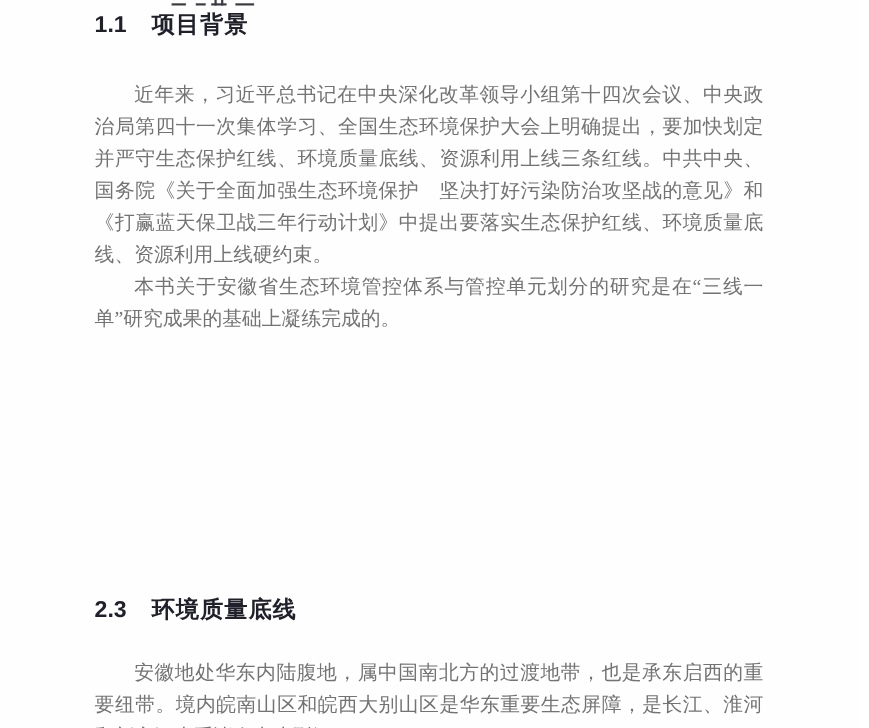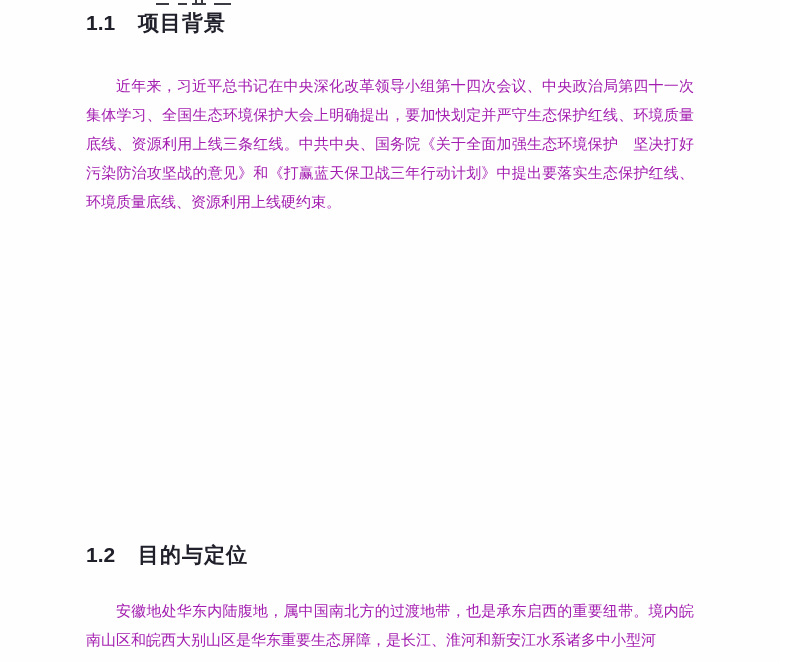--- a/index.html
+++ b/index.html
@@ -60,25 +60,25 @@
   .paras-1 {
     margin-top: 37px;
     height: 435px; 
   }
   .paras-2 {
     margin-top: 30px;
     height: 65px; 
   }
   .paras p {
     margin: 0;
-    font-size: 15px;
+    font-size: 18px;
     line-height: 29px;
     text-align: justify;
     text-indent: 2em;
-    color: #a21caf;
+    color: #737373;
   }
 </style>
 </head>
 <body>
 
 <div class="page">
 
   <div class="crop-fragments">
     <span class="frag f1"></span>
     <span class="frag f2"></span>
@@ -88,26 +88,27 @@
     <span class="frag f6"></span>
   </div>
 
   <div class="section">
     <h2 class="sec-heading heading-1">
       <span class="sec-num">1.1</span>
       <span class="sec-title">项目背景</span>
     </h2>
     <div class="paras paras-1">
       <p>近年来，习近平总书记在中央深化改革领导小组第十四次会议、中央政治局第四十一次集体学习、全国生态环境保护大会上明确提出，要加快划定并严守生态保护红线、环境质量底线、资源利用上线三条红线。中共中央、国务院《关于全面加强生态环境保护　坚决打好污染防治攻坚战的意见》和《打赢蓝天保卫战三年行动计划》中提出要落实生态保护红线、环境质量底线、资源利用上线硬约束。</p>
+      <p>本书关于安徽省生态环境管控体系与管控单元划分的研究是在“三线一单”研究成果的基础上凝练完成的。</p>
     </div>
   </div>
 
   <div class="section">
     <h2 class="sec-heading heading-2">
-      <span class="sec-num">1.2</span>
-      <span class="sec-title">目的与定位</span>
+      <span class="sec-num">2.3</span>
+      <span class="sec-title">环境质量底线</span>
     </h2>
     <div class="paras paras-2">
       <p>安徽地处华东内陆腹地，属中国南北方的过渡地带，也是承东启西的重要纽带。境内皖南山区和皖西大别山区是华东重要生态屏障，是长江、淮河和新安江水系诸多中小型河</p>
     </div>
   </div>
 
 </div>
 
 </body></html>

